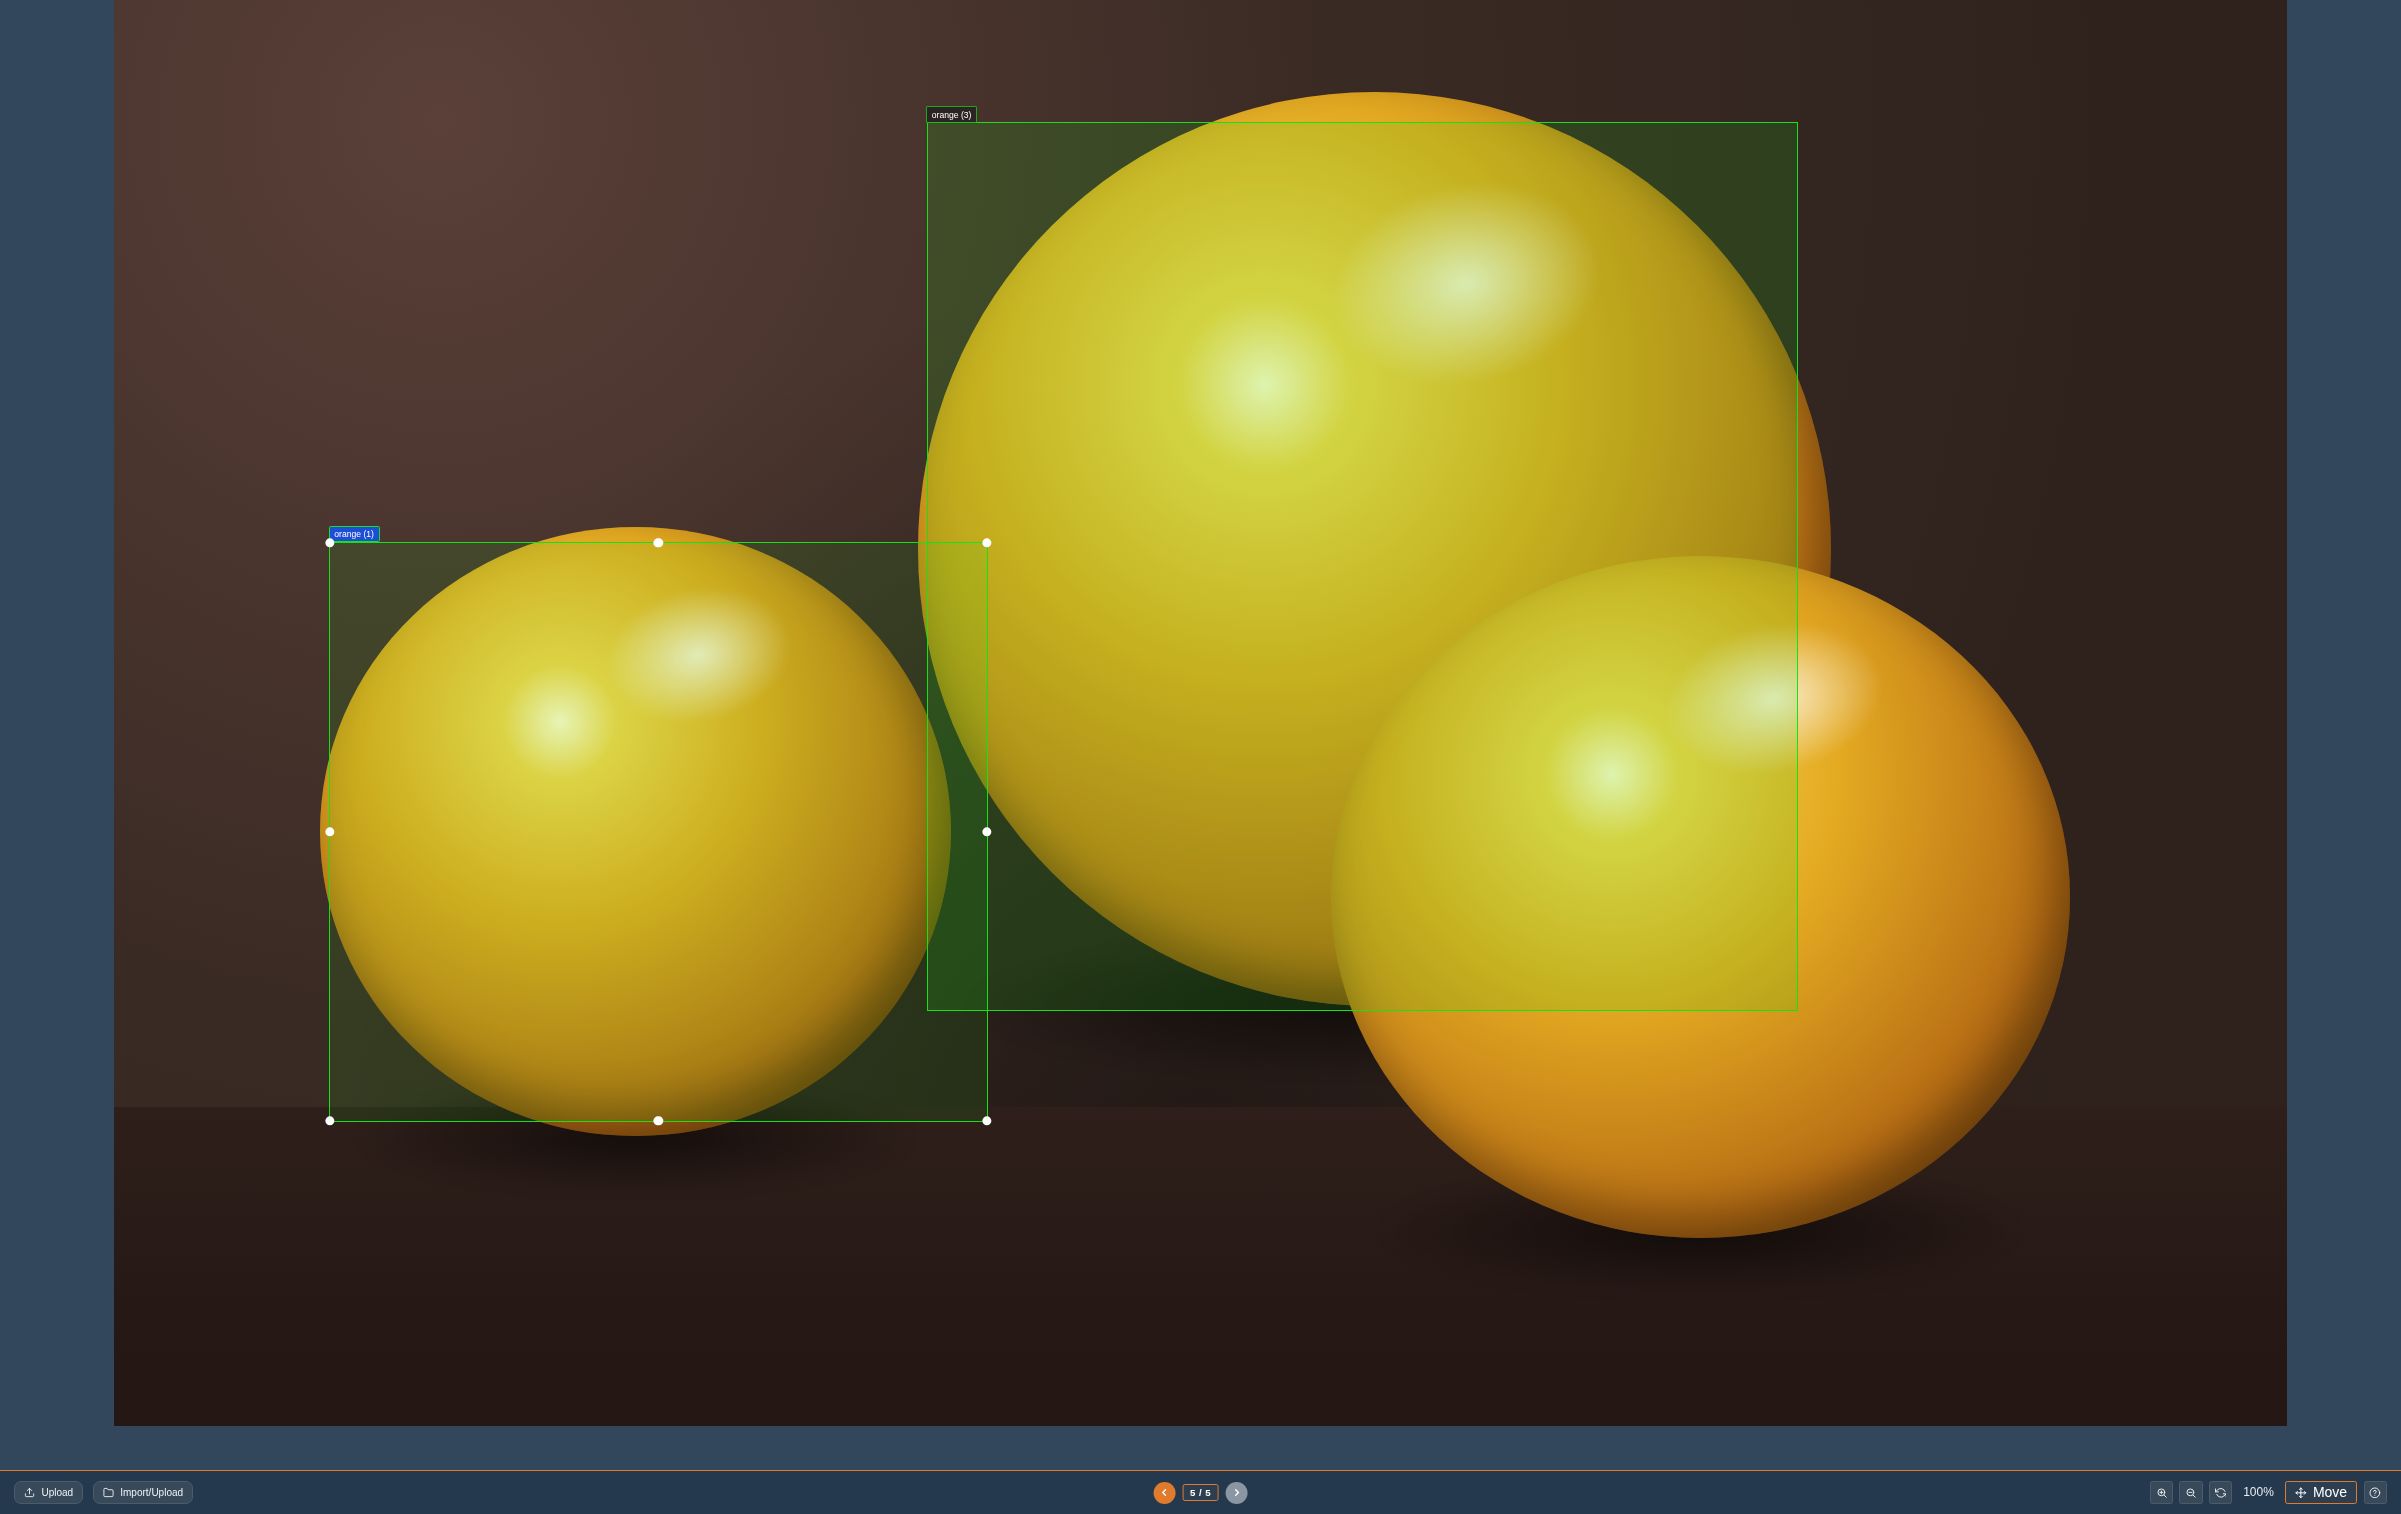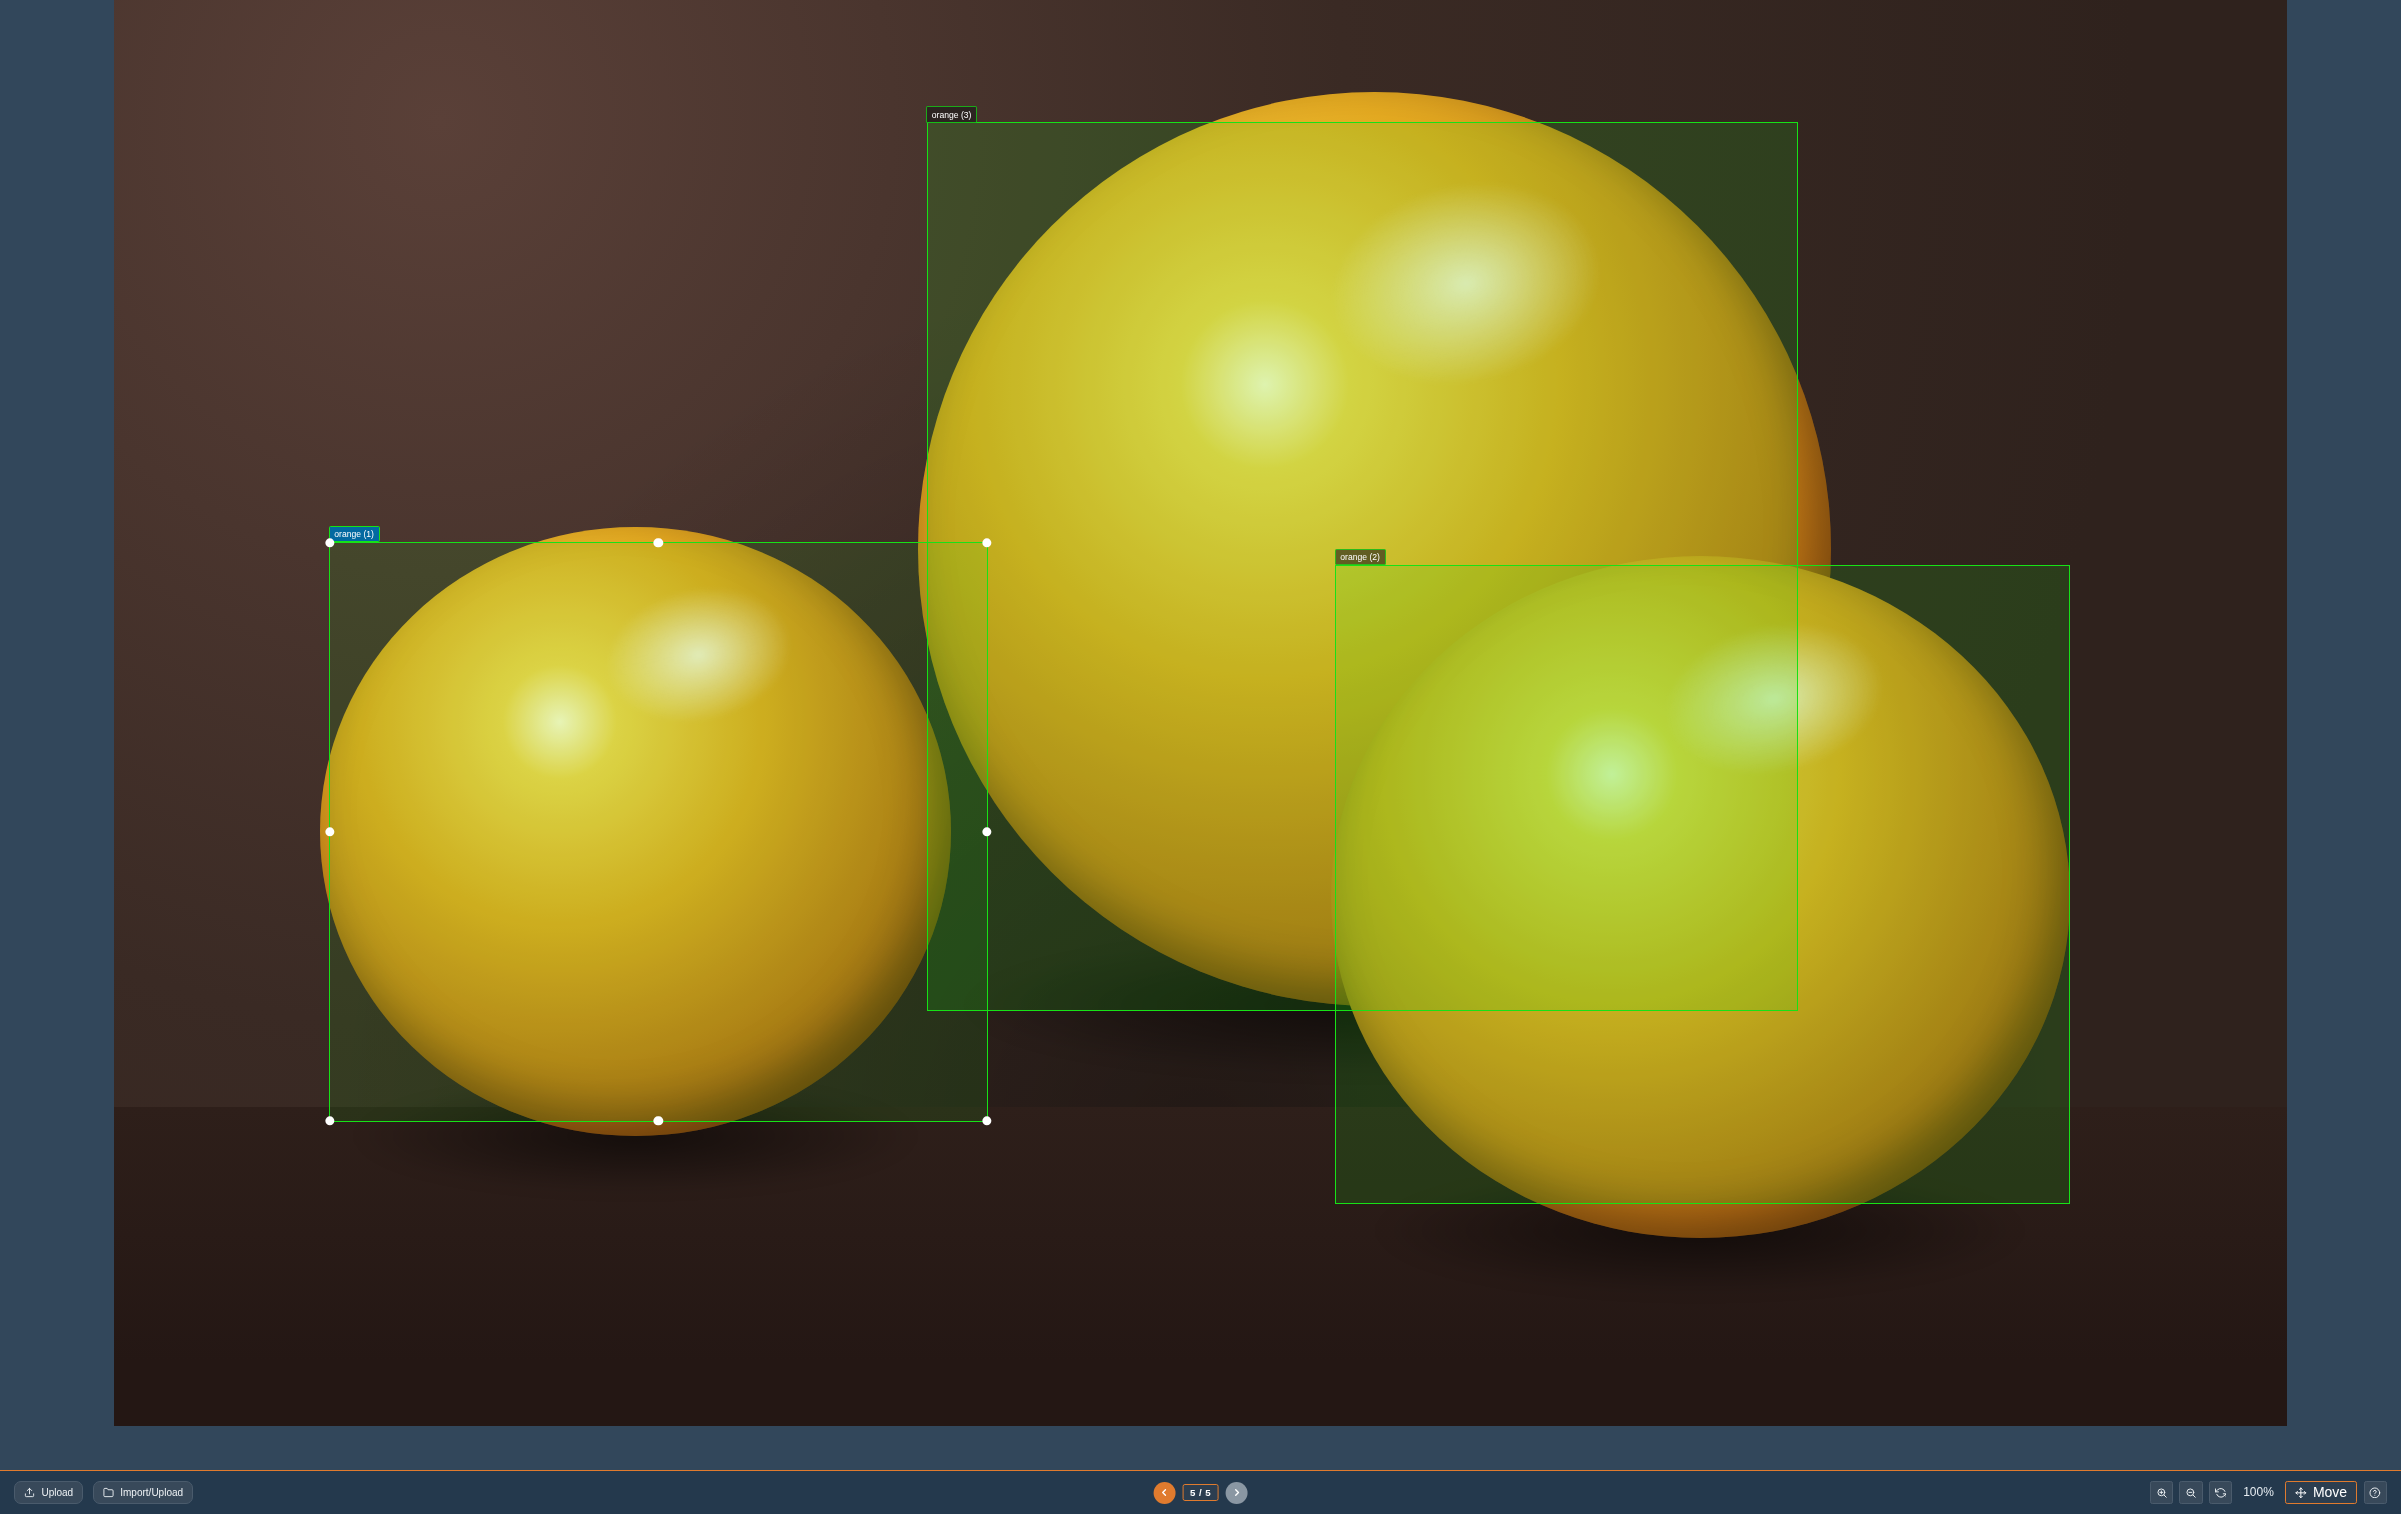--- a/index.html
+++ b/index.html
@@ -94,21 +94,21 @@
     position: absolute;
     border: 1.6px solid #17e217;
     background: rgba(23, 226, 23, 0.14);
     z-index: 5;
     pointer-events: auto;
   }
   .bbox .bbox-label {
     position: absolute;
     left: -1.6px;
     top: -17px;
-    background: #0369a1;
+    background: #1d4ed8;
     color: #fff;
     font-size: 8.6px;
     line-height: 1;
     padding: 3.1px 4.7px;
     border: 0.8px solid #17e217;
     border-radius: 1.6px;
     white-space: nowrap;
   }
   .bbox.dim .bbox-label {
     background: rgba(26,26,26,0.6);
@@ -261,23 +261,20 @@
       <div class="fruit-shadow s-right"></div>
 
       <div class="fruit big"></div>
       <div class="fruit left"></div>
       <div class="fruit right"></div>
 
       <div class="bbox b3 dim">
         <span class="bbox-label">orange (3)</span>
       </div>
 
-      <div class="bbox b2 dim">
-        <span class="bbox-label">orange (2)</span>
-      </div>
 
       <div class="bbox b1 selected">
         <span class="bbox-label">orange (1)</span>
         <span class="handle h-tl"></span>
         <span class="handle h-tc"></span>
         <span class="handle h-tr"></span>
         <span class="handle h-ml"></span>
         <span class="handle h-mr"></span>
         <span class="handle h-bl"></span>
         <span class="handle h-bc"></span>

